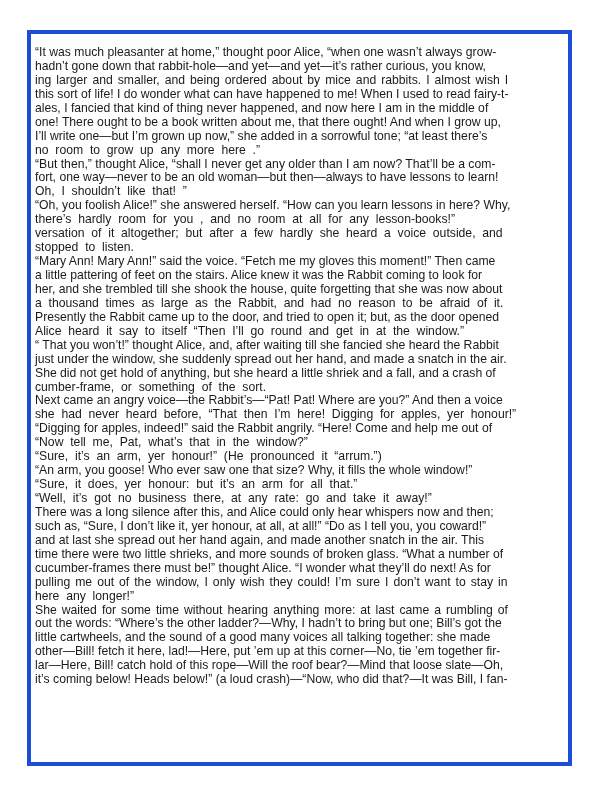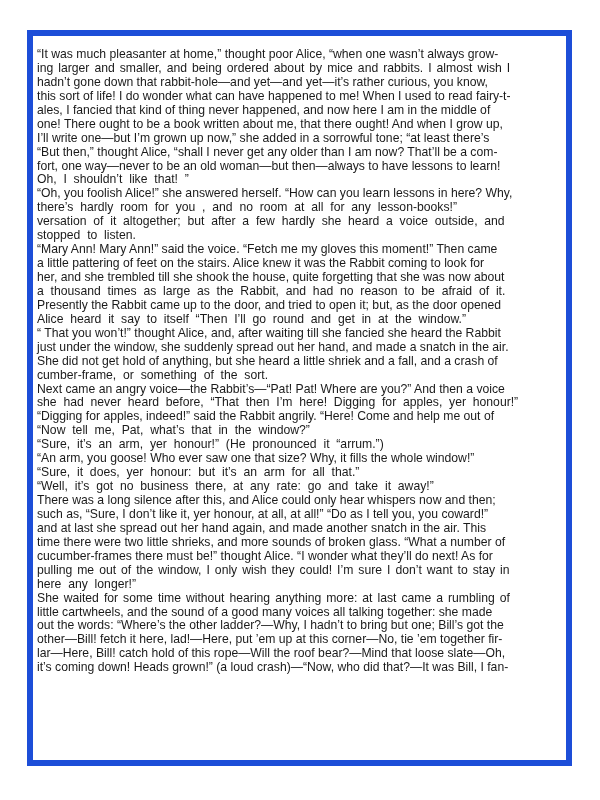--- a/index.html
+++ b/index.html
@@ -10,21 +10,21 @@
     height: 800px;
     overflow: hidden;
   }
   .page {
     position: absolute;
     left: 27px;
     top: 30px;
     width: 545px;
     height: 736px;
     box-sizing: border-box;
-    border: 6px solid #1d4ed8;
+    border: 4px solid #1d4ed8;
     background: #ffffff;
     padding: 12px 12px 8px 4px;
     overflow: hidden;
   }
   .textcol {
     font-family: "Liberation Sans", "DejaVu Sans", sans-serif;
     font-size: 12.2px;
     line-height: 13.95px;
     color: #1a1a1a;
   }
@@ -36,26 +36,27 @@
   .w1 { word-spacing: 1.6px; }
   
   .w2 { word-spacing: 3.4px; }
 </style>
 </head>
 <body>
 
 <div class="page">
   <div class="textcol">
     <div class="line">“It was much pleasanter at home,” thought poor Alice, “when one wasn’t always grow-</div>
+    <div class="line">hadn’t gone down that rabbit-hole—and yet—and yet—it’s rather curious, you know,</div>
     <div class="line w1">ing larger and smaller, and being ordered about by mice and rabbits. I almost wish I</div>
-    <div class="line">hadn’t gone down that rabbit-hole—and yet—and yet—it’s rather curious, you know,</div>
     <div class="line">this sort of life! I do wonder what can have happened to me! When I used to read fairy-t-</div>
     <div class="line">ales, I fancied that kind of thing never happened, and now here I am in the middle of</div>
     <div class="line">one! There ought to be a book written about me, that there ought! And when I grow up,</div>
     <div class="line">I’ll write one—but I’m grown up now,” she added in a sorrowful tone; “at least there’s</div>
+    <div class="line w2">no room to grow up any more here .”</div>
     <div class="line">“But then,” thought Alice, “shall I never get any older than I am now? That’ll be a com-</div>
     <div class="line">fort, one way—never to be an old woman—but then—always to have lessons to learn!</div>
     <div class="line w2">Oh, I shouldn’t like that! ”</div>
     <div class="line">“Oh, you foolish Alice!” she answered herself. “How can you learn lessons in here? Why,</div>
     <div class="line w2">there’s hardly room for you , and no room at all for any lesson-books!”</div>
     <div class="line w2">versation of it altogether; but after a few hardly she heard a voice outside, and</div>
     <div class="line w2">stopped to listen.</div>
     <div class="line">“Mary Ann! Mary Ann!” said the voice. “Fetch me my gloves this moment!” Then came</div>
     <div class="line">a little pattering of feet on the stairs. Alice knew it was the Rabbit coming to look for</div>
     <div class="line">her, and she trembled till she shook the house, quite forgetting that she was now about</div>
@@ -75,19 +76,19 @@
     <div class="line w2">“Sure, it does, yer honour: but it’s an arm for all that.”</div>
     <div class="line w2">“Well, it’s got no business there, at any rate: go and take it away!”</div>
     <div class="line">There was a long silence after this, and Alice could only hear whispers now and then;</div>
     <div class="line">such as, “Sure, I don’t like it, yer honour, at all, at all!” “Do as I tell you, you coward!”</div>
     <div class="line">and at last she spread out her hand again, and made another snatch in the air. This</div>
     <div class="line">time there were two little shrieks, and more sounds of broken glass. “What a number of</div>
     <div class="line">cucumber-frames there must be!” thought Alice. “I wonder what they’ll do next! As for</div>
     <div class="line w1">pulling me out of the window, I only wish they could! I’m sure I don’t want to stay in</div>
     <div class="line w2">here any longer!”</div>
     <div class="line w1">She waited for some time without hearing anything more: at last came a rumbling of</div>
+    <div class="line">out the words: “Where’s the other ladder?—Why, I hadn’t to bring but one; Bill’s got the</div>
     <div class="line">little cartwheels, and the sound of a good many voices all talking together: she made</div>
-    <div class="line">out the words: “Where’s the other ladder?—Why, I hadn’t to bring but one; Bill’s got the</div>
     <div class="line">other—Bill! fetch it here, lad!—Here, put ’em up at this corner—No, tie ’em together fir-</div>
     <div class="line">lar—Here, Bill! catch hold of this rope—Will the roof bear?—Mind that loose slate—Oh,</div>
-    <div class="line">it’s coming down! Heads grown!” (a loud crash)—“Now, who did that?—It was Bill, I fan-</div>
+    <div class="line">it’s coming below! Heads below!” (a loud crash)—“Now, who did that?—It was Bill, I fan-</div>
   </div>
 </div>
 
 </body></html>

